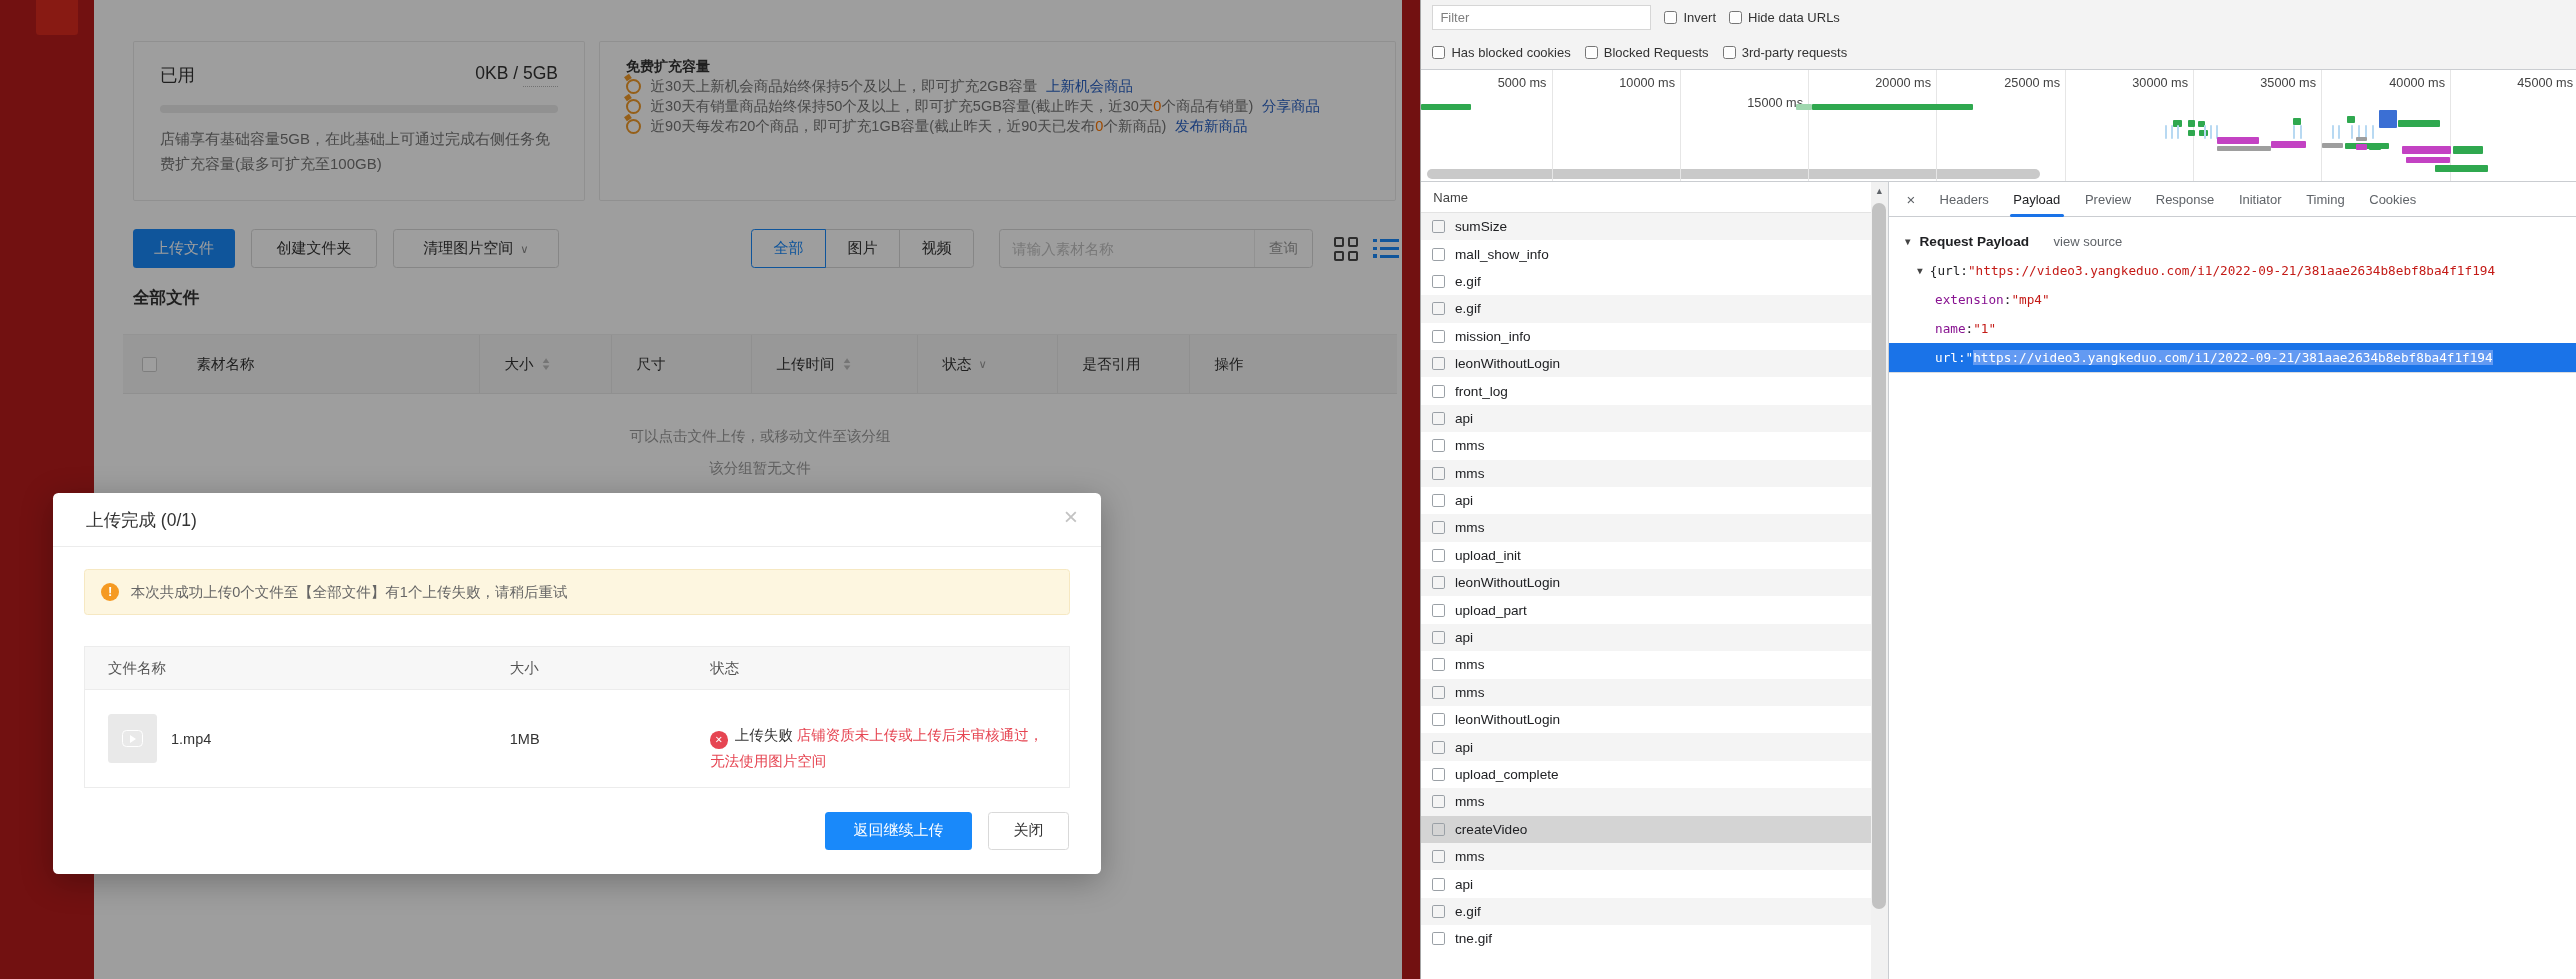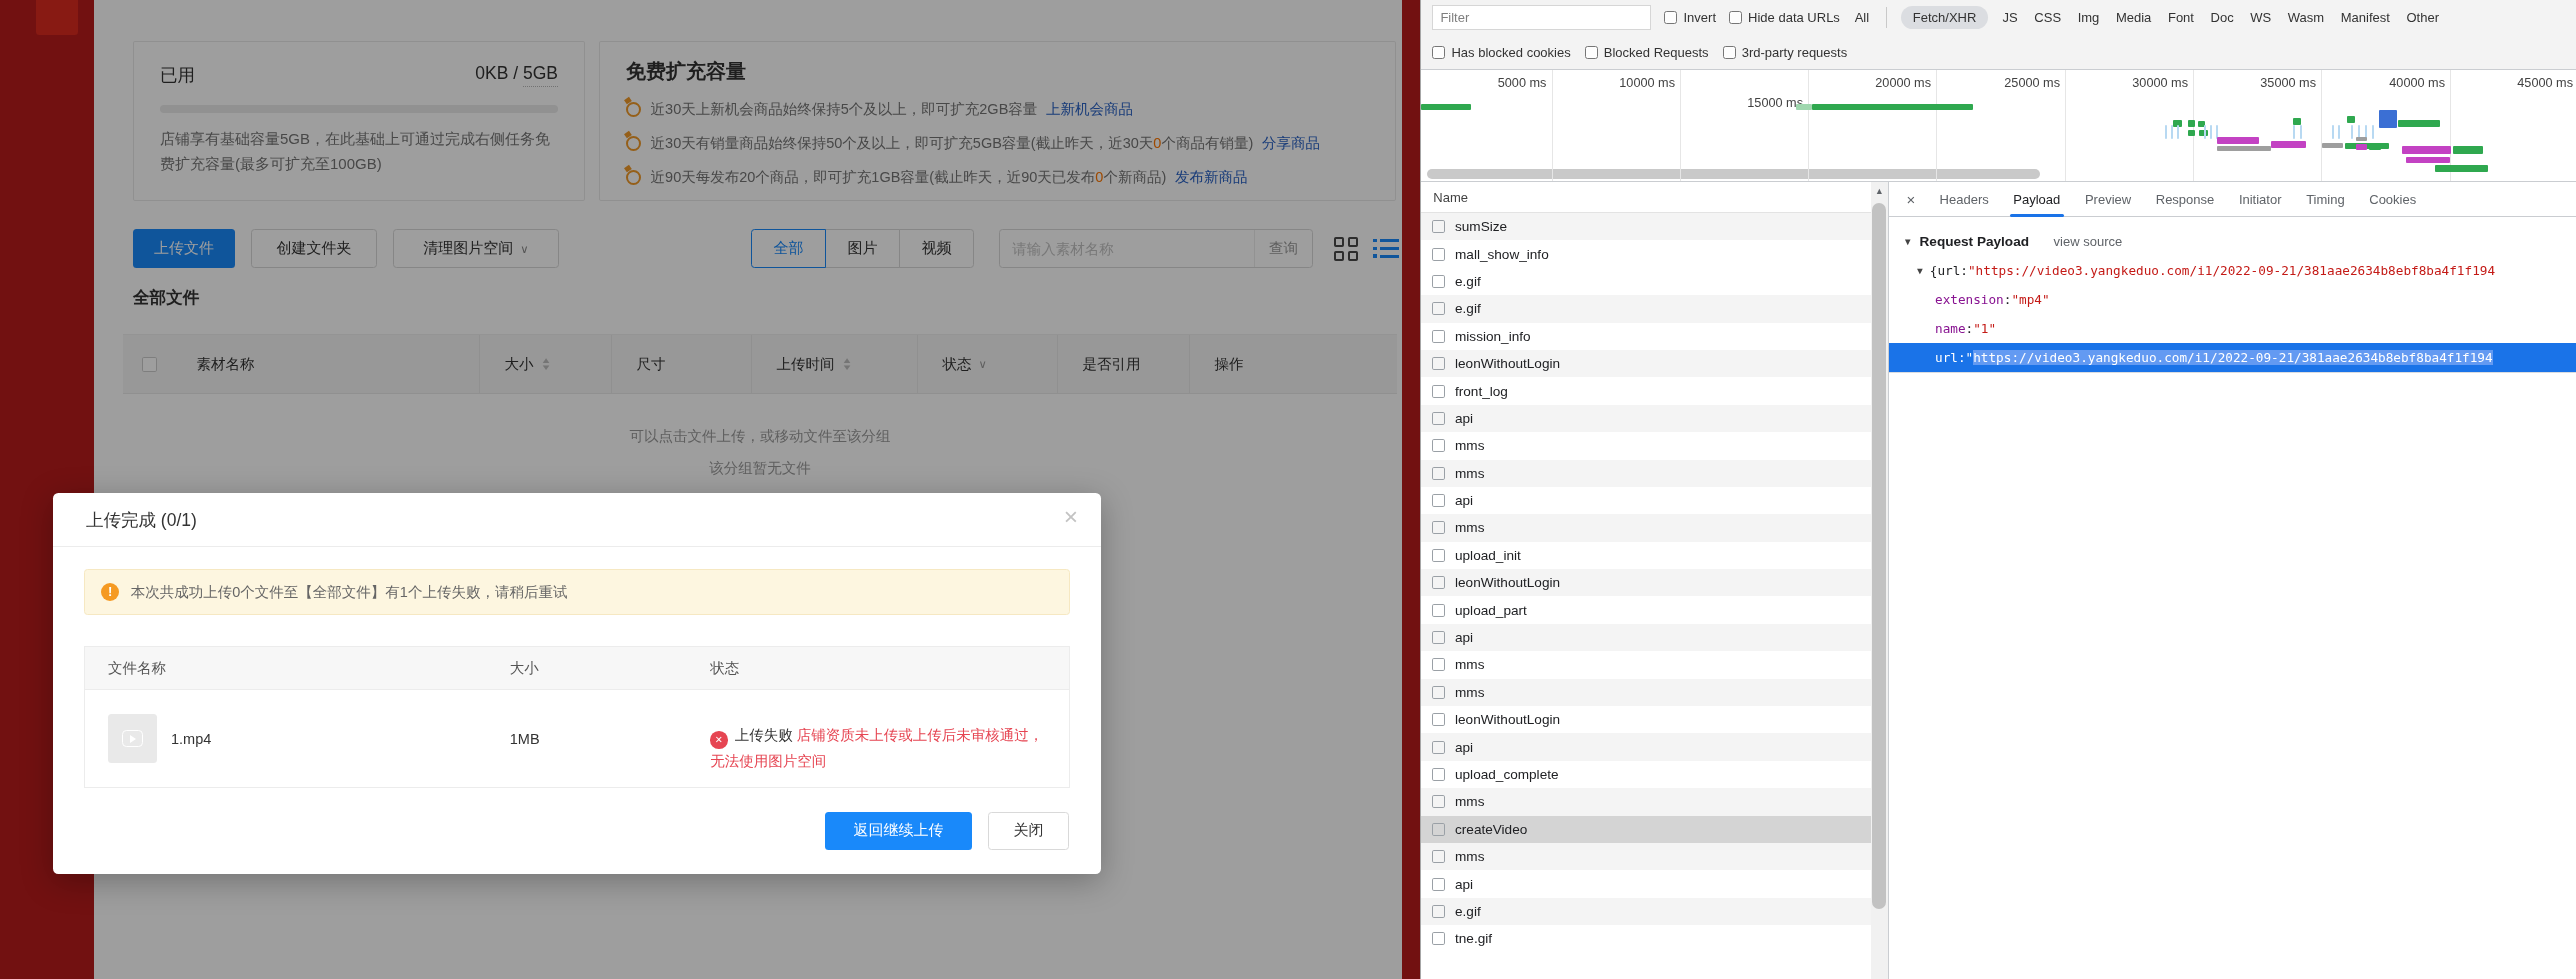--- a/index.html
+++ b/index.html
@@ -14,22 +14,22 @@
 
   .card{position:absolute;top:41px;height:160px;background:#fff;border:0.9px solid #e8e8e8;border-radius:1.8px}
   .card-storage{left:39px;width:452px;padding:21px 26px}
   .card-expand{left:505px;width:797px;padding:16px 26px}
   .st-row{display:flex;justify-content:space-between;align-items:flex-start;font-size:17.5px;color:#333}
   .u5{border-bottom:1.8px dotted #b9b9b9;padding-bottom:2.6px}
   .pbar{margin-top:17.5px;height:8.8px;background:#eaeaea;border-radius:4.4px;overflow:hidden}
   .pbar-fill{width:0;height:100%;background:#1989fa}
   .st-desc{margin-top:14px;font-size:15px;line-height:24.5px;color:#757575}
 
-  .xc-title{font-size:20px;font-weight:bold;color:#333}
-  .x-item{display:flex;align-items:center;margin-top:15px;font-size:14.5px;color:#757575;white-space:nowrap}
+  .xc-title{font-size:14px;font-weight:bold;color:#333}
+  .x-item{display:flex;align-items:center;margin-top:1px;font-size:14.5px;color:#757575;white-space:nowrap}
   .medal{width:15px;height:15px;border:2.6px solid #f09a29;border-radius:50%;margin-right:9.6px;position:relative;flex:none}
   .medal::before{content:"";position:absolute;left:-2.6px;top:-6.1px;width:6.1px;height:5.3px;background:#f09a29;transform:rotate(-35deg)}
   .hl{color:#ff7700}
   .blink{color:#2a62c4;margin-left:8.8px;cursor:pointer}
 
   .btn{position:absolute;top:229px;height:39px;border-radius:3.5px;font-size:15px;display:flex;
        align-items:center;justify-content:center;cursor:pointer}
   .btn-primary{background:#1989fa;color:#fff}
   .btn-plain{background:#fff;border:0.9px solid #d9d9d9;color:#333}
   .b-upload{left:39px;width:102px}
@@ -321,35 +321,20 @@
       <div class="tb-row tb-row1">
         <input class="filter-input" placeholder="Filter" style="">
         <span class="dtcb-wrap">
           <span class="dtcb"></span>
           <span>Invert</span>
         </span>
         <span class="dtcb-wrap">
           <span class="dtcb"></span>
           <span>Hide data URLs</span>
         </span>
-        <span style="display:flex;align-items:center;gap:13px">
-            <span class="type">All</span>
-            <span class="vdiv"></span>
-            <span class="type type-a">Fetch/XHR</span>
-            <span class="type">JS</span>
-            <span class="type">CSS</span>
-            <span class="type">Img</span>
-            <span class="type">Media</span>
-            <span class="type">Font</span>
-            <span class="type">Doc</span>
-            <span class="type">WS</span>
-            <span class="type">Wasm</span>
-            <span class="type">Manifest</span>
-            <span class="type">Other</span>
-          </span>
       </div>
       <div class="tb-row">
           <span class="dtcb-wrap">
             <span class="dtcb"></span>
             <span>Has blocked cookies</span>
           </span>
           <span class="dtcb-wrap">
             <span class="dtcb"></span>
             <span>Blocked Requests</span>
           </span>

